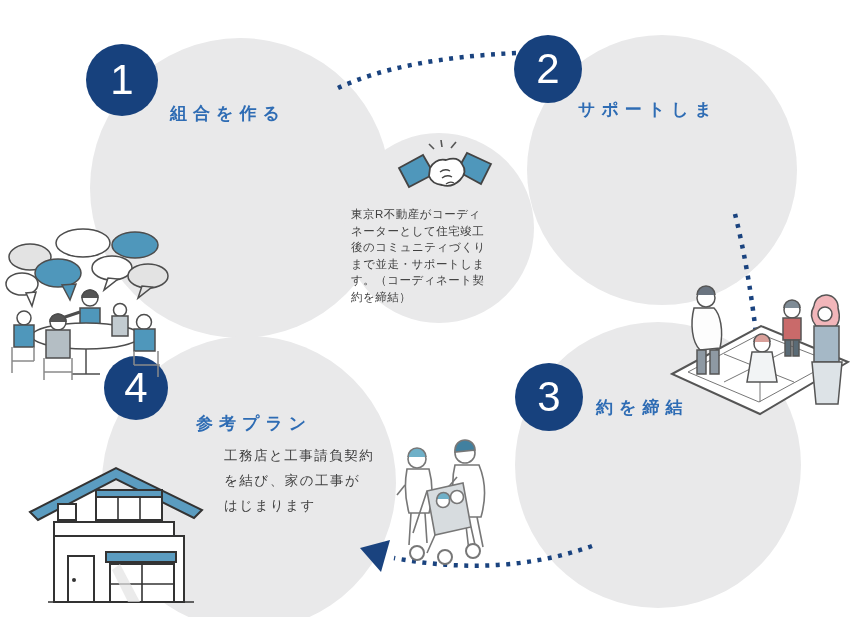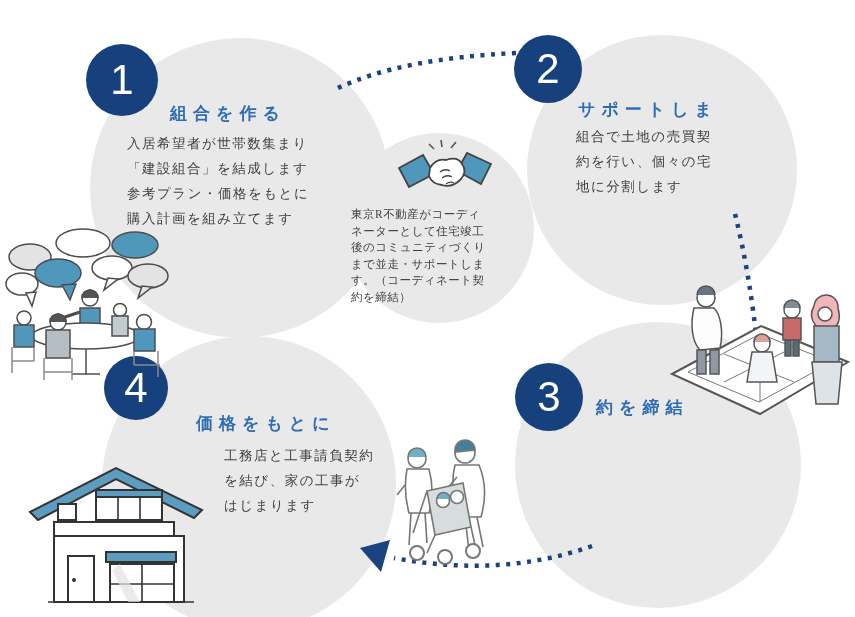--- a/index.html
+++ b/index.html
@@ -48,34 +48,27 @@
   <div class="badge" style="left:515px;top:363px;width:68px;height:68px;">
       <span>3</span>
     </div>
   <div class="badge" style="left:104px;top:356px;width:64px;height:64px;">
       <span>4</span>
     </div>
 
   <div class="step-title" style="left:170px;top:102px;">組合を作る</div>
   <div class="step-title" style="left:578px;top:98px;">サポートしま</div>
   <div class="step-title" style="left:596px;top:396px;">約を締結</div>
-  <div class="step-title" style="left:196px;top:412px;">価格をもとに</div>
+  <div class="step-title" style="left:196px;top:412px;">参考プラン</div>
 
-  <div class="step-body" style="left:127px;top:131px;">入居希望者が世帯数集まり
-「建設組合」を結成します
-参考プラン・価格をもとに
-購入計画を組み立てます</div>
-  <div class="step-body" style="left:576px;top:124px;">組合で土地の売買契
-約を行い、個々の宅
-地に分割します</div>
   <div class="step-body" style="left:176px;top:443px;margin-left:48px;">工務店と工事請負契約
 を結び、家の工事が
 はじまります</div>
 
-  <div class="center-note" style="left:351px;top:206px;font-family:Liberation Serif, serif;">東京R不動産がコーディ
+  <div class="center-note" style="left:351px;top:206px;">東京R不動産がコーディ
 ネーターとして住宅竣工
 後のコミュニティづくり
 まで並走・サポートしま
 す。（コーディネート契
 約を締結）</div>
 
   <svg class="art" style="left:396px;top:138px;" width="98" height="68" viewBox="0 0 98 68">
     <g stroke="#555" stroke-width="1.6" fill="none">
       <line x1="46" y1="9" x2="45" y2="2"></line>
       <line x1="55" y1="10" x2="60" y2="4"></line>

